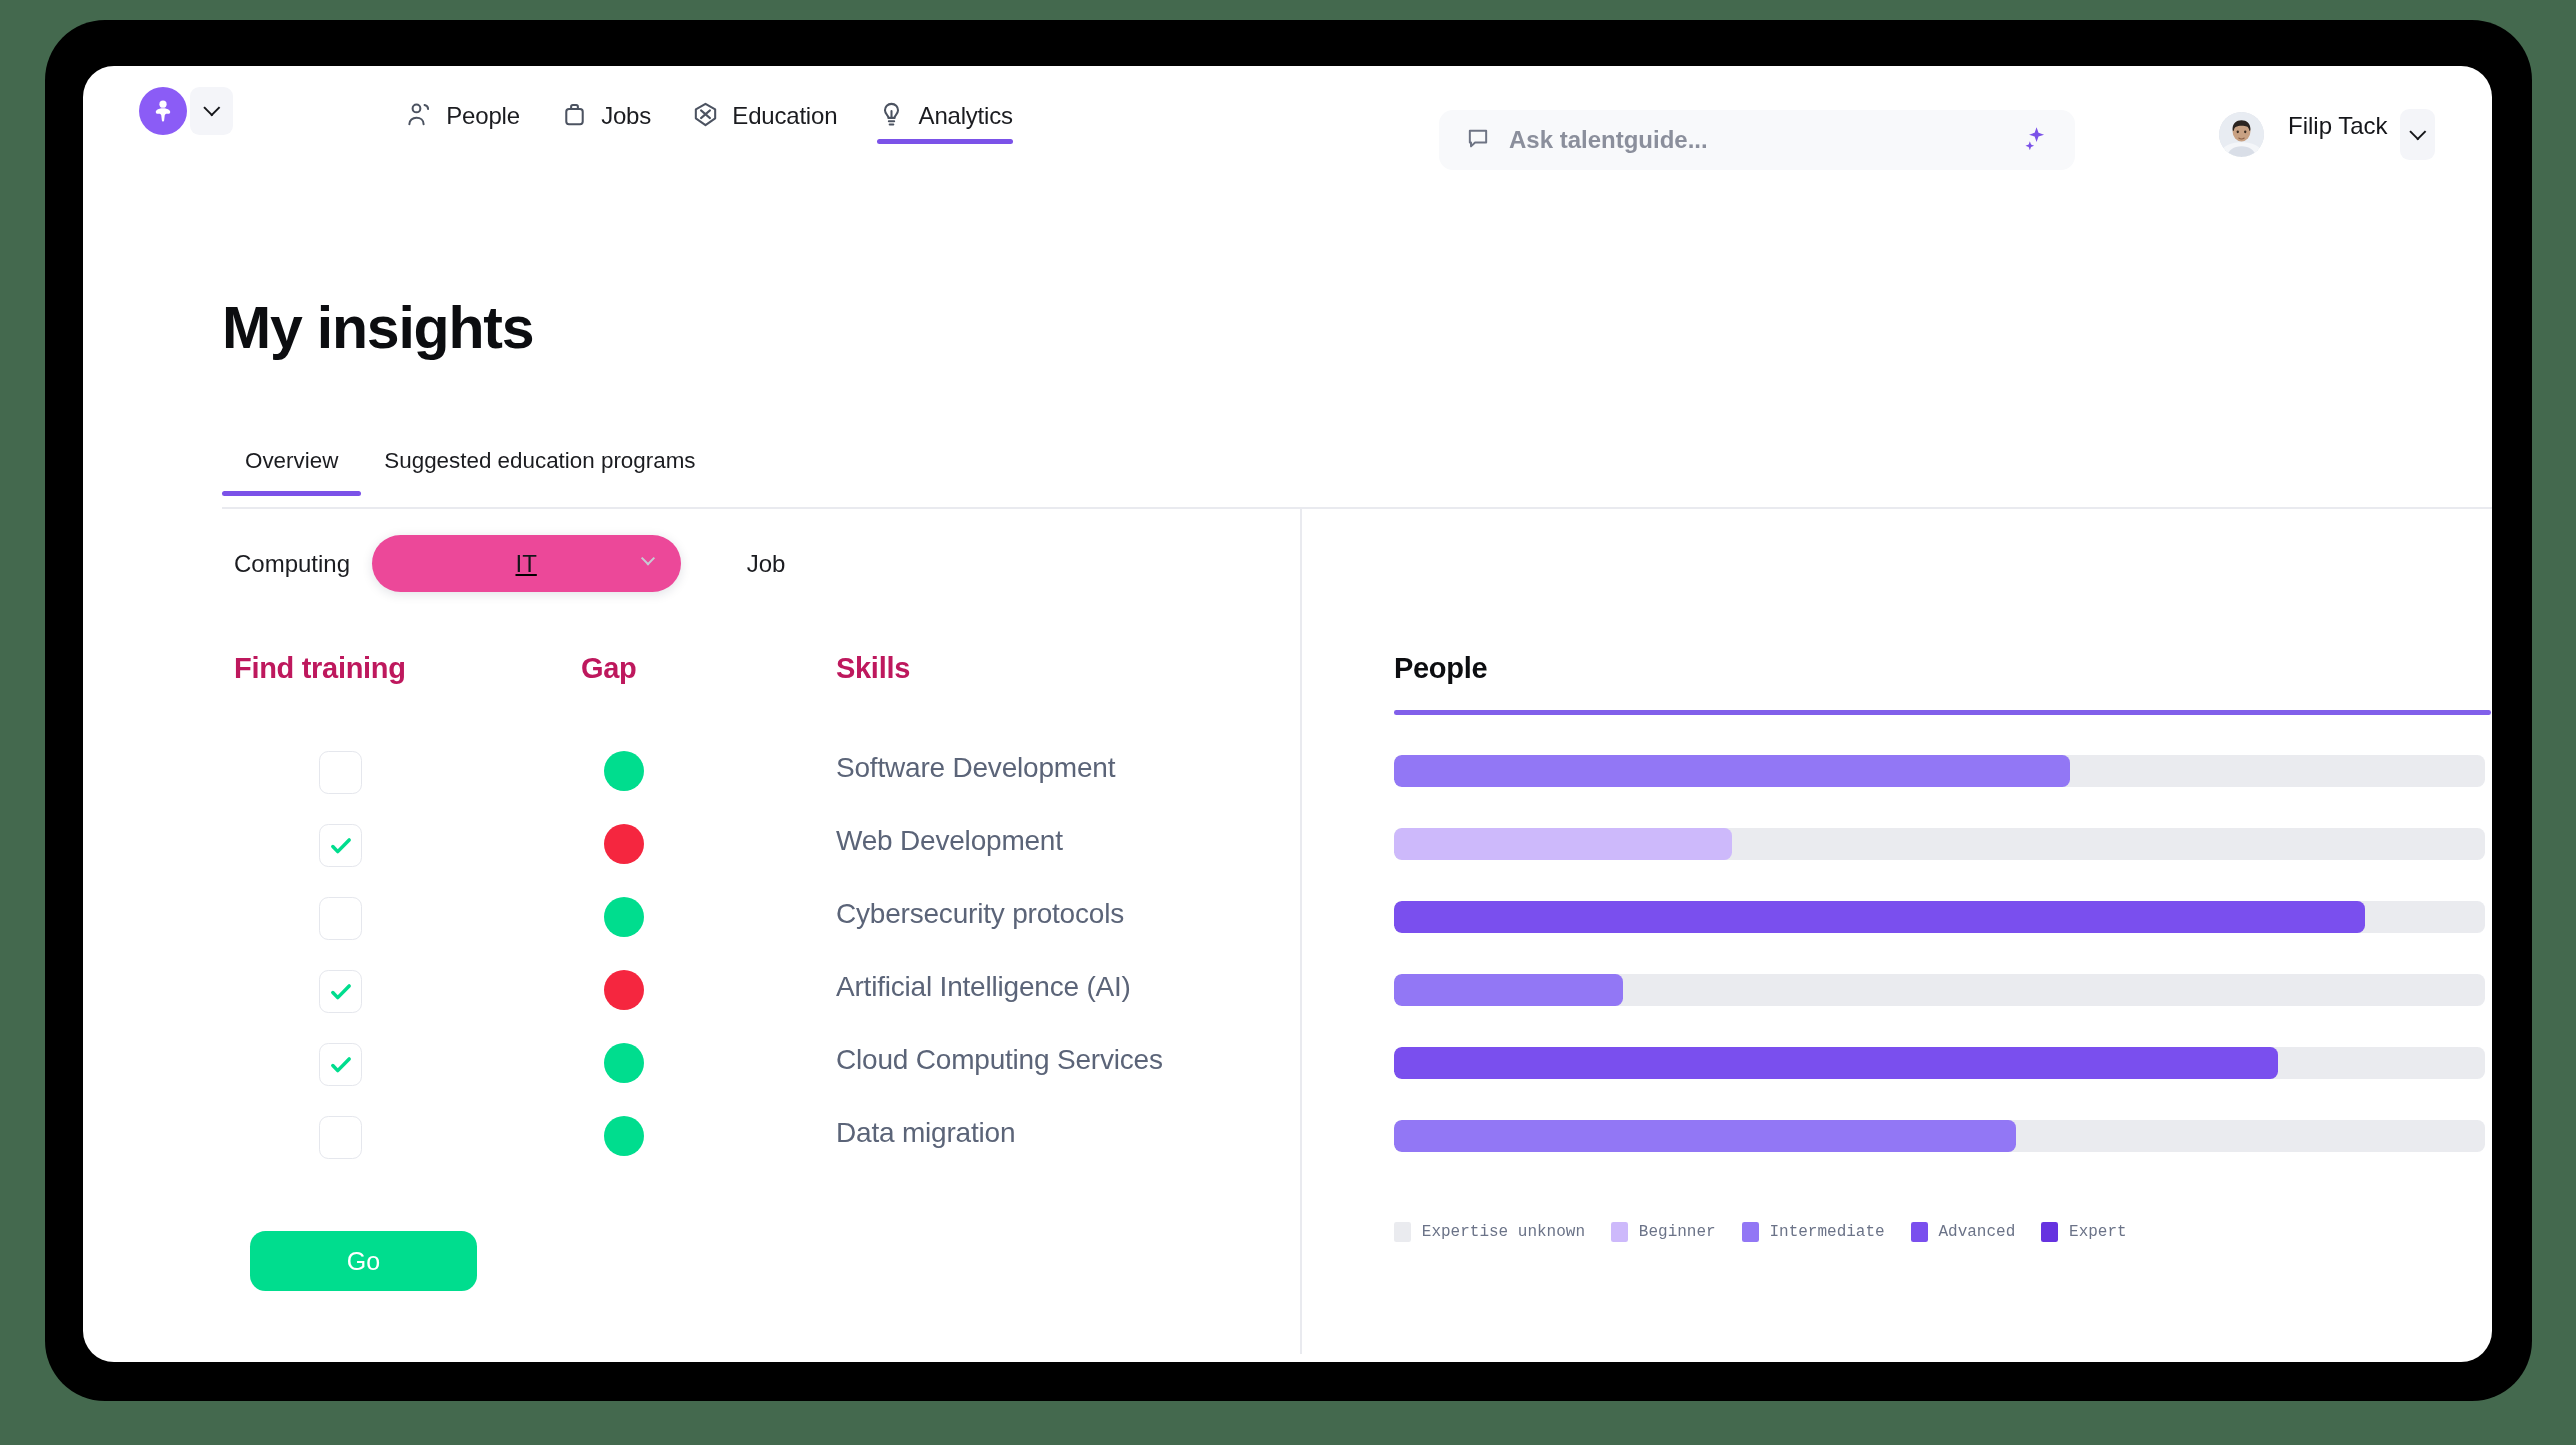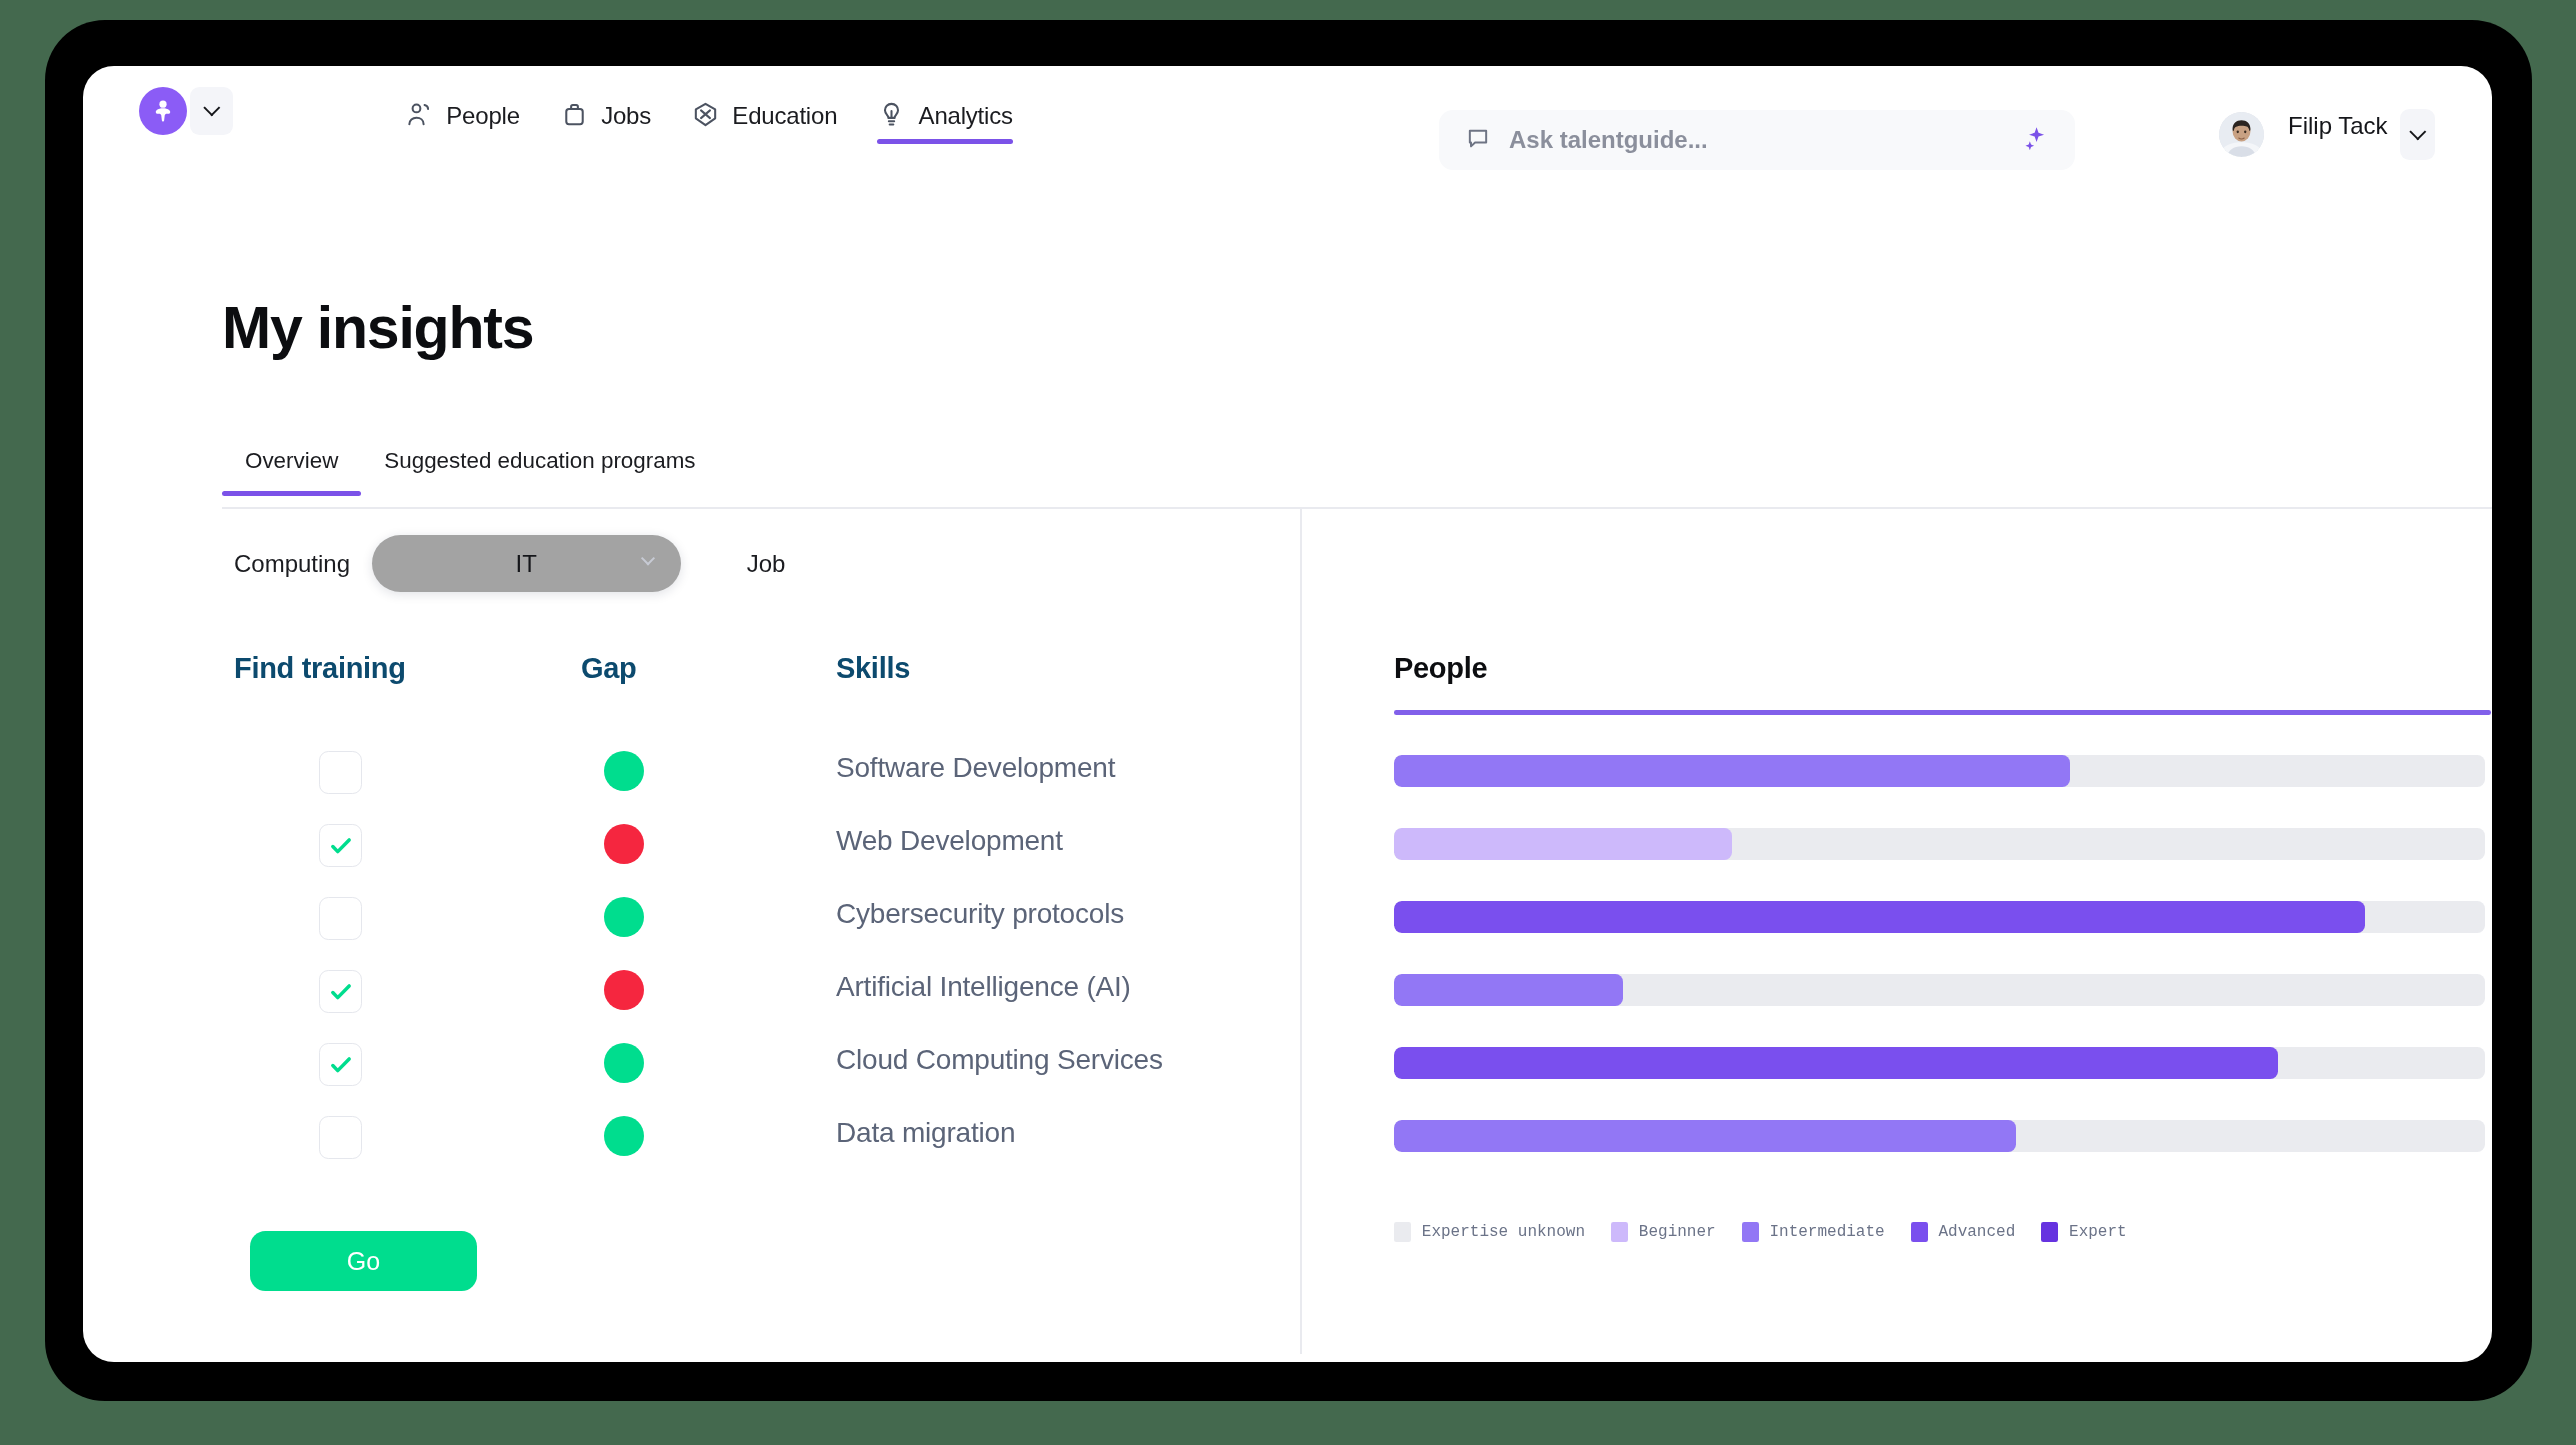--- a/index.html
+++ b/index.html
@@ -240,27 +240,28 @@
     font-size: 24px;
     color: #1b1c20;
     white-space: nowrap;
   }
 
   .select {
     margin-left: 21.6px;
     width: 309px;
     height: 57px;
     border-radius: 29px;
-    background: #a3a3a3;
+    background: #ec4899;
     box-shadow: 0 2.3px 10.8px rgba(25,30,60,0.13);
     display: flex;
     align-items: center;
     justify-content: center;
     position: relative;
     cursor: pointer;
+    text-decoration: underline;
   }
 
   .select .sel-value {
     font-size: 24px;
     color: #15161a;
   }
 
   .select .sel-caret {
     position: absolute;
     right: 28px;
@@ -283,21 +284,21 @@
     position: absolute;
     left: 0; top: 46px;
     width: 100%;
     height: 46px;
   }
 
   .col-head {
     position: absolute;
     font-size: 29px;
     font-weight: 700;
-    color: #0c4a6e;
+    color: #be185d;
     letter-spacing: -0.3px;
   }
   .col-head.c1 { left: 151px; }
   .col-head.c2 { left: 498px; }
   .col-head.c3 { left: 753px; }
 
   .skill-rows {
     position: absolute;
     left: 0;
     top: 131px;

